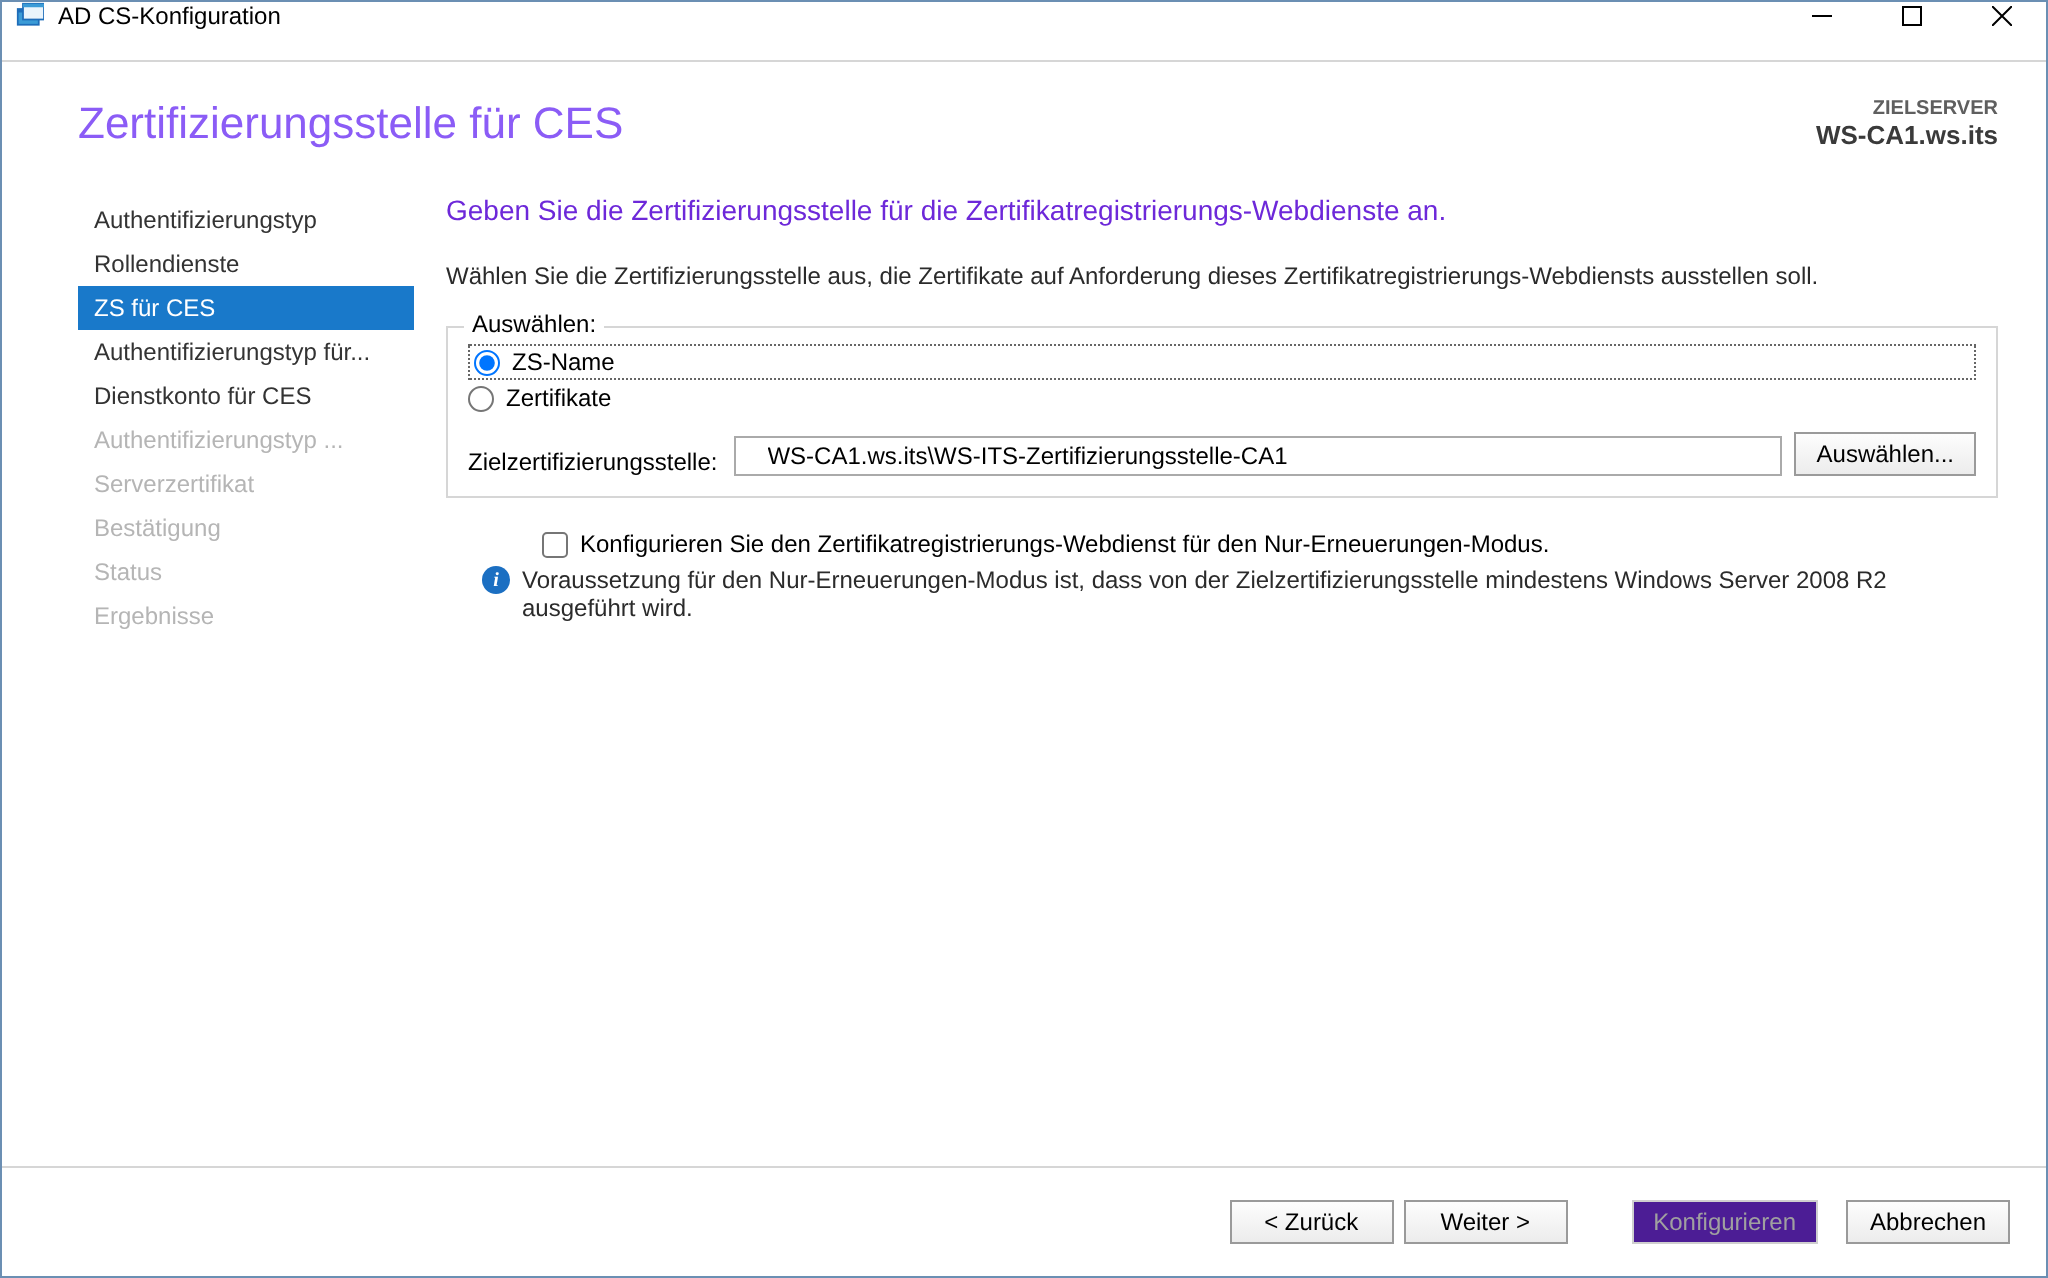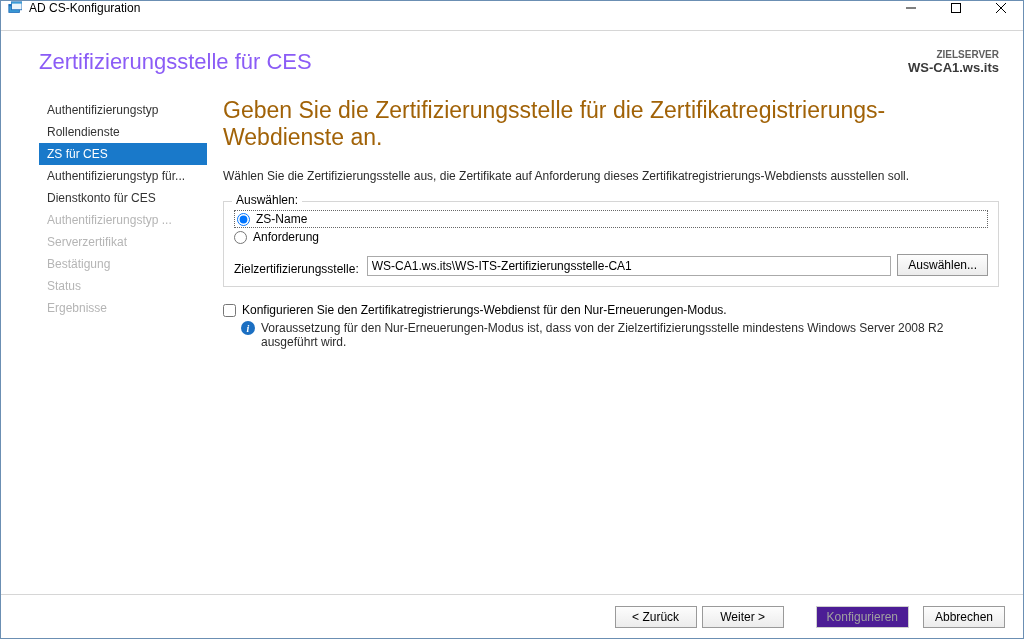--- a/index.html
+++ b/index.html
@@ -115,22 +115,22 @@
 
   
   .main {
     flex: 1;
     display: flex;
     flex-direction: column;
     padding-left: 16px;
     min-width: 0;
   }
   .main .heading {
-    font-size: 23px;
-    color: #a16207;
+    font-size: 14px;
+    color: #6d28d9;
     margin: 0 0 18px 0;
     font-weight: 400;
   }
   .main .description {
     font-size: 12px;
     color: #2b2b2b;
     margin-bottom: 18px;
   }
 
   
@@ -165,21 +165,21 @@
     align-items: flex-end;
     margin-top: 8px;
   }
   .target-row .lbl {
     margin-right: 8px;
   }
   .target-row input[type="text"] {
     flex: 1;
     border: 1px solid #aaa;
     height: 20px;
-    padding: 1px 4px;
+    padding: 1px 16px;
     font-family: inherit;
     font-size: 12px;
     background: #fff;
   }
   .wiz-btn {
     border: 1px solid #9a9a9a;
     background: linear-gradient(#fdfdfd, #ececec);
     height: 22px;
     padding: 0 10px;
     font-family: inherit;
@@ -191,20 +191,21 @@
     color: #a0a0a0;
     border-color: #cfcfcf;
     background: #4c1d95;
     cursor: default;
   }
 
   .checkbox-row {
     display: flex;
     align-items: flex-end;
     margin-bottom: 4px;
+    margin-left: 48px;
   }
   .checkbox-row input[type="checkbox"] {
     margin: 1px 6px 0 0;
   }
 
   .info-row {
     display: flex;
     align-items: flex-start;
     padding-left: 18px;
     color: #2b2b2b;
@@ -230,21 +231,21 @@
     margin-top: auto;
     margin-bottom: 6px;
     padding-top: 8px;
     font-size: 12px;
     cursor: pointer;
   }
 
   
   .footer {
     border-top: 1px solid #d6d6d6;
-    height: 44px;
+    height: 55px;
     display: flex;
     align-items: center;
     justify-content: flex-end;
     padding: 0 18px;
     gap: 8px;
   }
   .nav-pair {
     display: flex;
     gap: 0;
   }
@@ -324,21 +325,21 @@
       <div class="group-box">
         <span class="group-title">Auswählen:</span>
 
         <label class="radio-row selected-row">
           <input type="radio" name="sel" checked="" style="">
           <span>ZS-Name</span>
         </label>
 
         <label class="radio-row">
           <input type="radio" name="sel" style="">
-          <span>Anforderung</span>
+          <span>Zertifikate</span>
         </label>
 
         <div class="target-row">
           <span class="lbl">Zielzertifizierungsstelle:</span>
           <input type="text" readonly="" value="WS-CA1.ws.its\WS-ITS-Zertifizierungsstelle-CA1" style="">
           <button class="wiz-btn">Auswählen...</button>
         </div>
       </div>
 
       <label class="checkbox-row">

